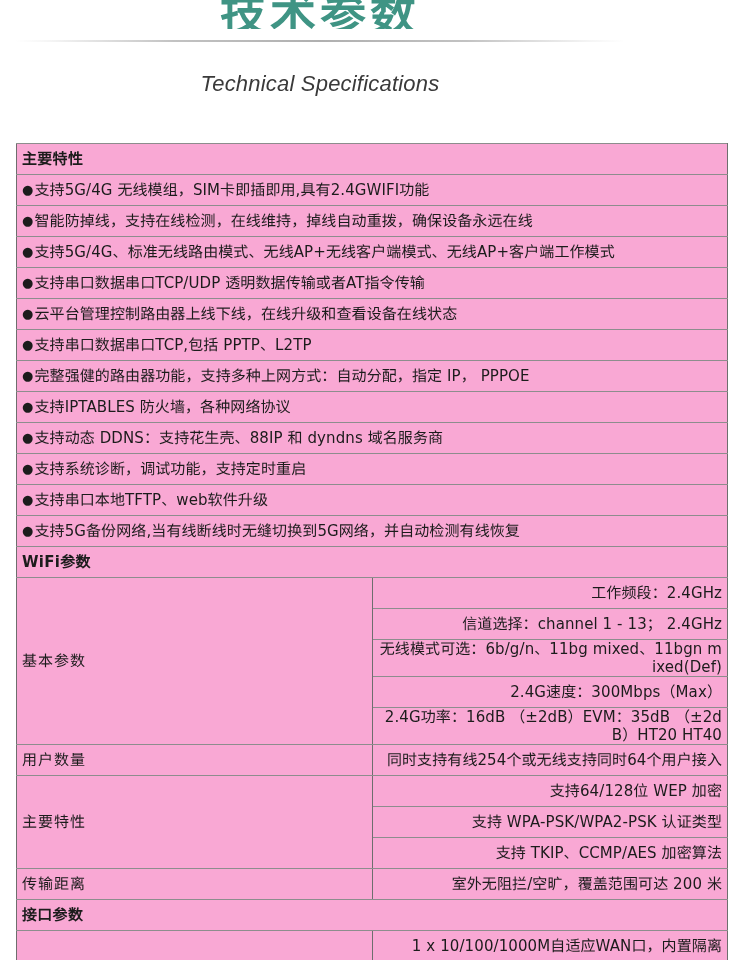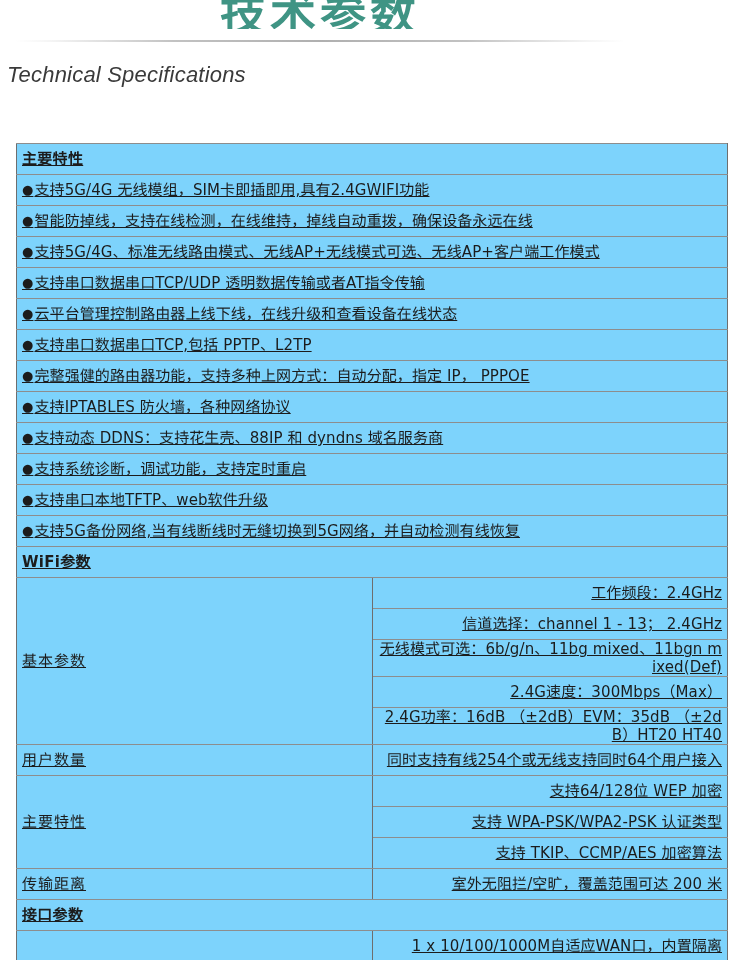--- a/index.html
+++ b/index.html
@@ -44,26 +44,27 @@
     background: linear-gradient(to right,
         rgba(255,255,255,0) 0%,
         rgba(150,150,150,0.10) 6%,
         rgba(120,120,120,0.45) 26%,
         rgba(110,110,110,0.55) 50%,
         rgba(120,120,120,0.45) 74%,
         rgba(150,150,150,0.10) 94%,
         rgba(255,255,255,0) 100%);
   }
   .title-en {
+    text-align: center;
     font-family: "Liberation Sans", "DejaVu Sans", sans-serif;
     font-style: italic;
     font-size: 22px;
     font-weight: 400;
     color: #3a3a3a;
-    margin: 7px;
+    margin: 16px;
     padding: 13px 0 0 0;
     letter-spacing: 0.2px;
   }
 
   
   .spec-wrap {
     margin: 0;
     padding: 0;
     position: absolute;
     top: 143px;
@@ -81,23 +82,22 @@
     border-top: 1px solid #8d8d8d;
     border-bottom: 1px solid #8d8d8d;
     border-left: 1px solid #6e6e6e;
     border-right: 1px solid #6e6e6e;
     padding: 0 5px;
     vertical-align: middle;
     font-size: 15px;
     line-height: 18px;
     height: 30px;
     color: #1c1c1c;
-    background: #7dd3fc;
+    background: #f9a8d4;
     word-break: break-all;
-    text-decoration: underline;
   }
   td.section {
     font-weight: 700;
     font-size: 17px;
     letter-spacing: 0.3px;
     height: 32px;
     padding-left: 7px;
   }
   td.feature {
     padding-left: 6px;
@@ -139,21 +139,21 @@
       <td class="section" colspan="2">主要特性</td>
     </tr>
 
     <tr>
       <td class="feature" colspan="2"><span class="bullet">●</span><span>支持5G/4G 无线模组，SIM卡即插即用,具有2.4GWIFI功能</span></td>
     </tr>
     <tr>
       <td class="feature" colspan="2"><span class="bullet">●</span><span>智能防掉线，支持在线检测，在线维持，掉线自动重拨，确保设备永远在线</span></td>
     </tr>
     <tr>
-      <td class="feature" colspan="2"><span class="bullet">●</span><span>支持5G/4G、标准无线路由模式、无线AP+无线模式可选、无线AP+客户端工作模式</span></td>
+      <td class="feature" colspan="2"><span class="bullet">●</span><span>支持5G/4G、标准无线路由模式、无线AP+无线客户端模式、无线AP+客户端工作模式</span></td>
     </tr>
     <tr>
       <td class="feature" colspan="2"><span class="bullet">●</span><span>支持串口数据串口TCP/UDP 透明数据传输或者AT指令传输</span></td>
     </tr>
     <tr>
       <td class="feature" colspan="2"><span class="bullet">●</span><span>云平台管理控制路由器上线下线，在线升级和查看设备在线状态</span></td>
     </tr>
     <tr>
       <td class="feature" colspan="2"><span class="bullet">●</span><span>支持串口数据串口TCP,包括 PPTP、L2TP</span></td>
     </tr>

